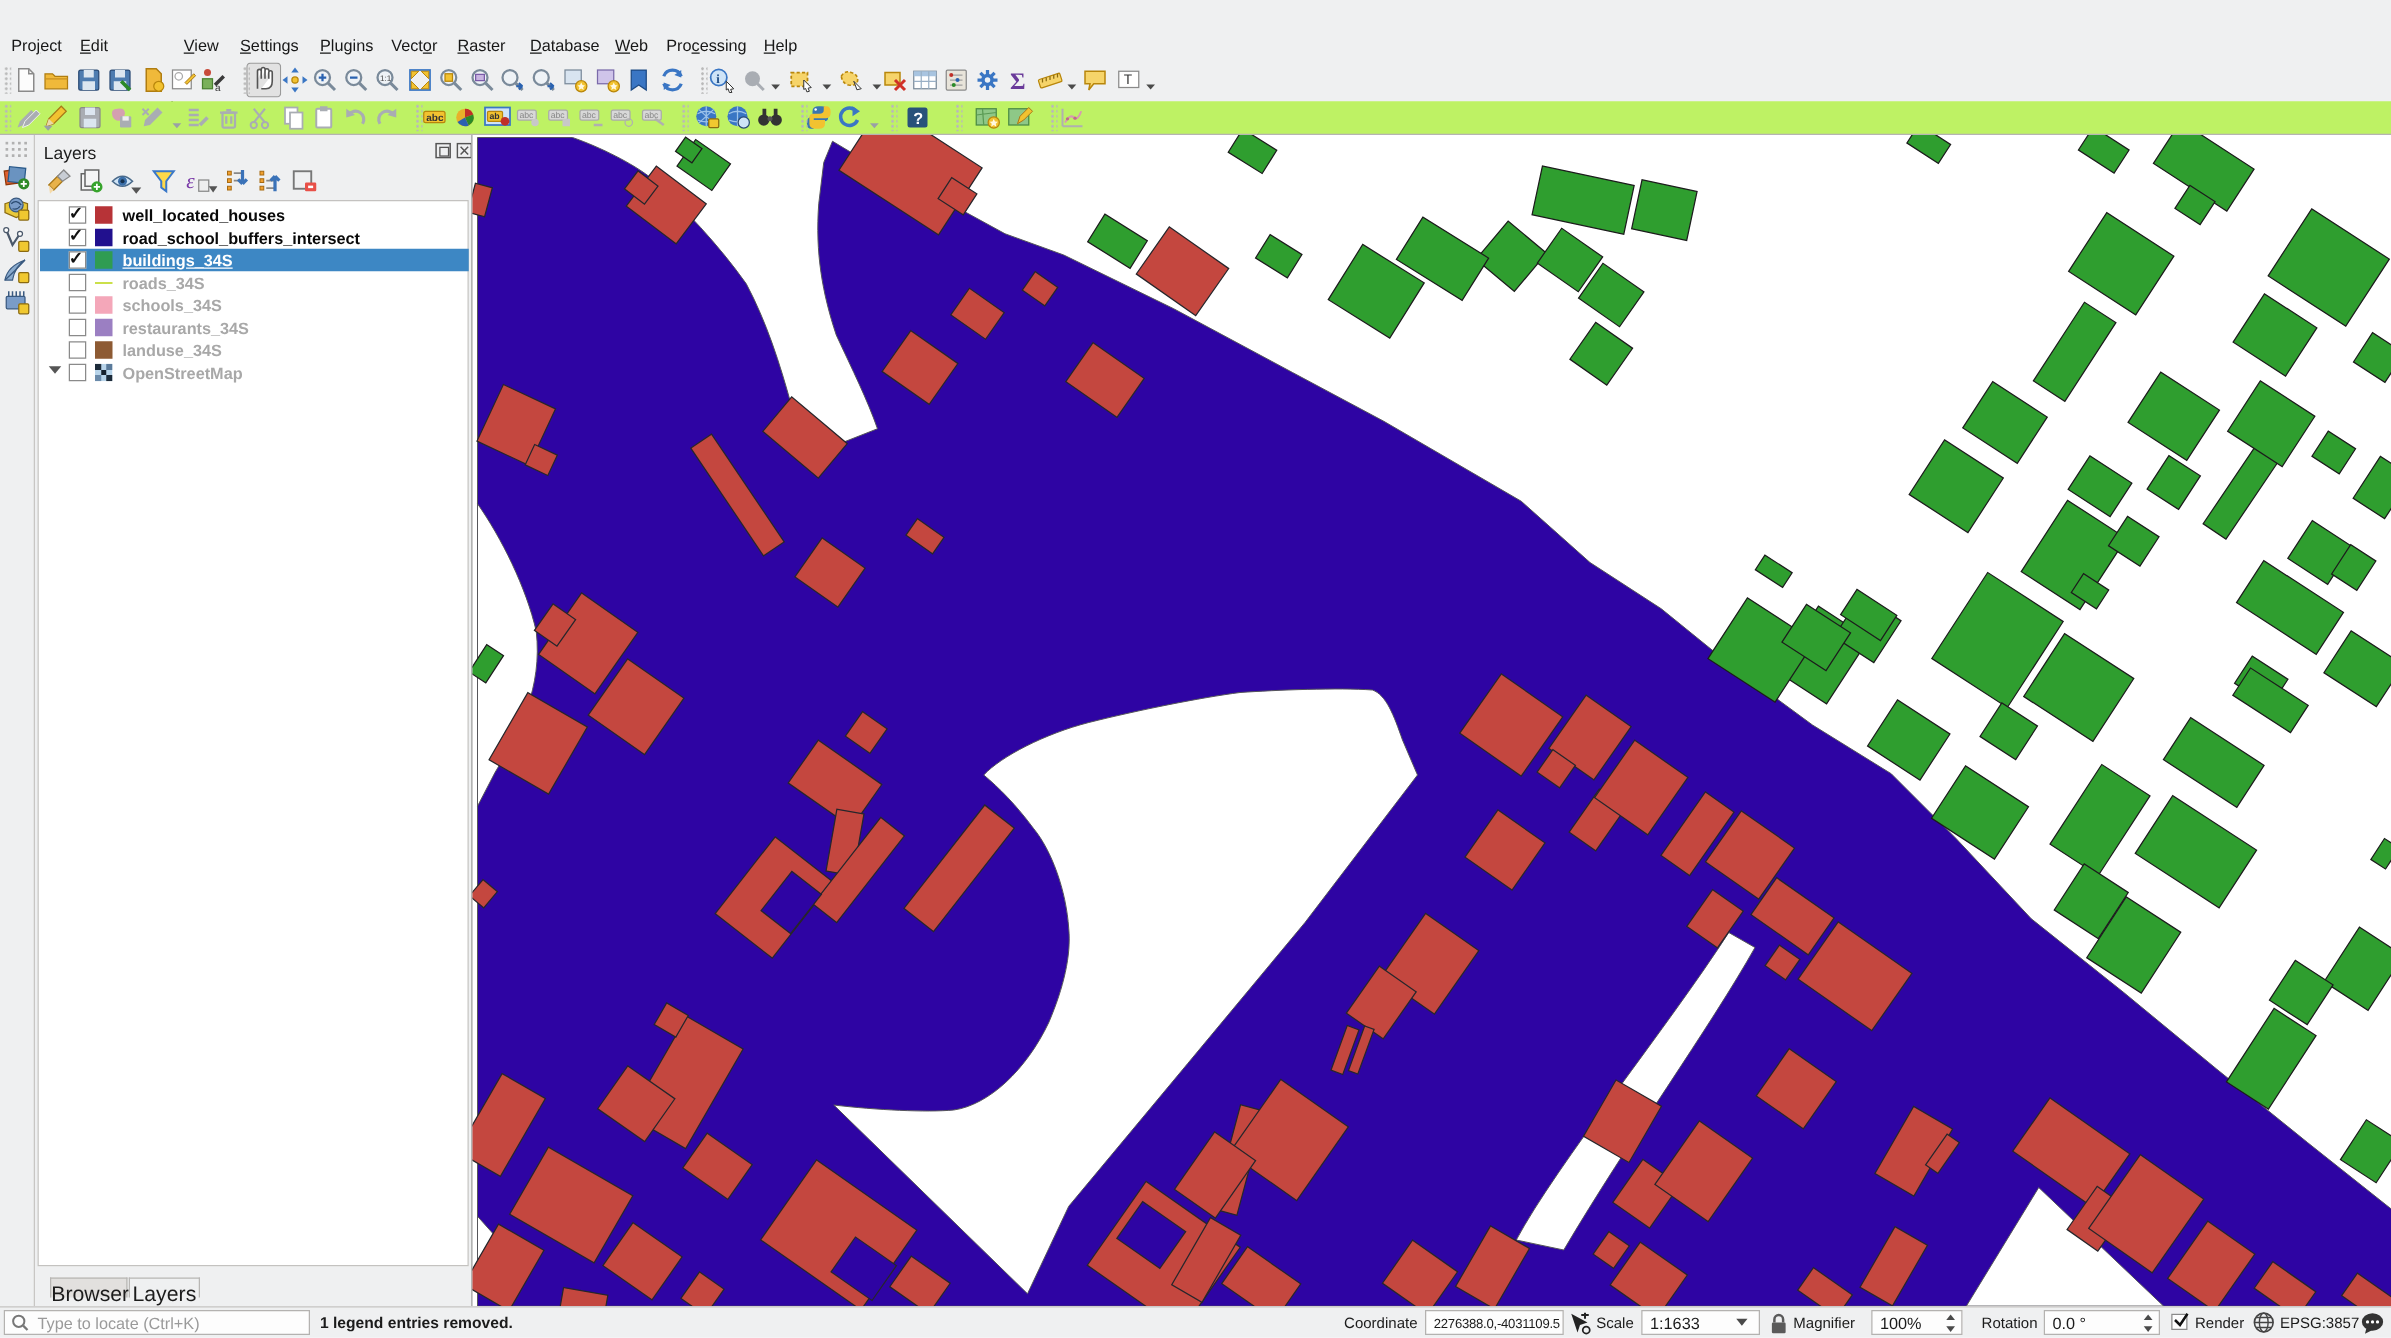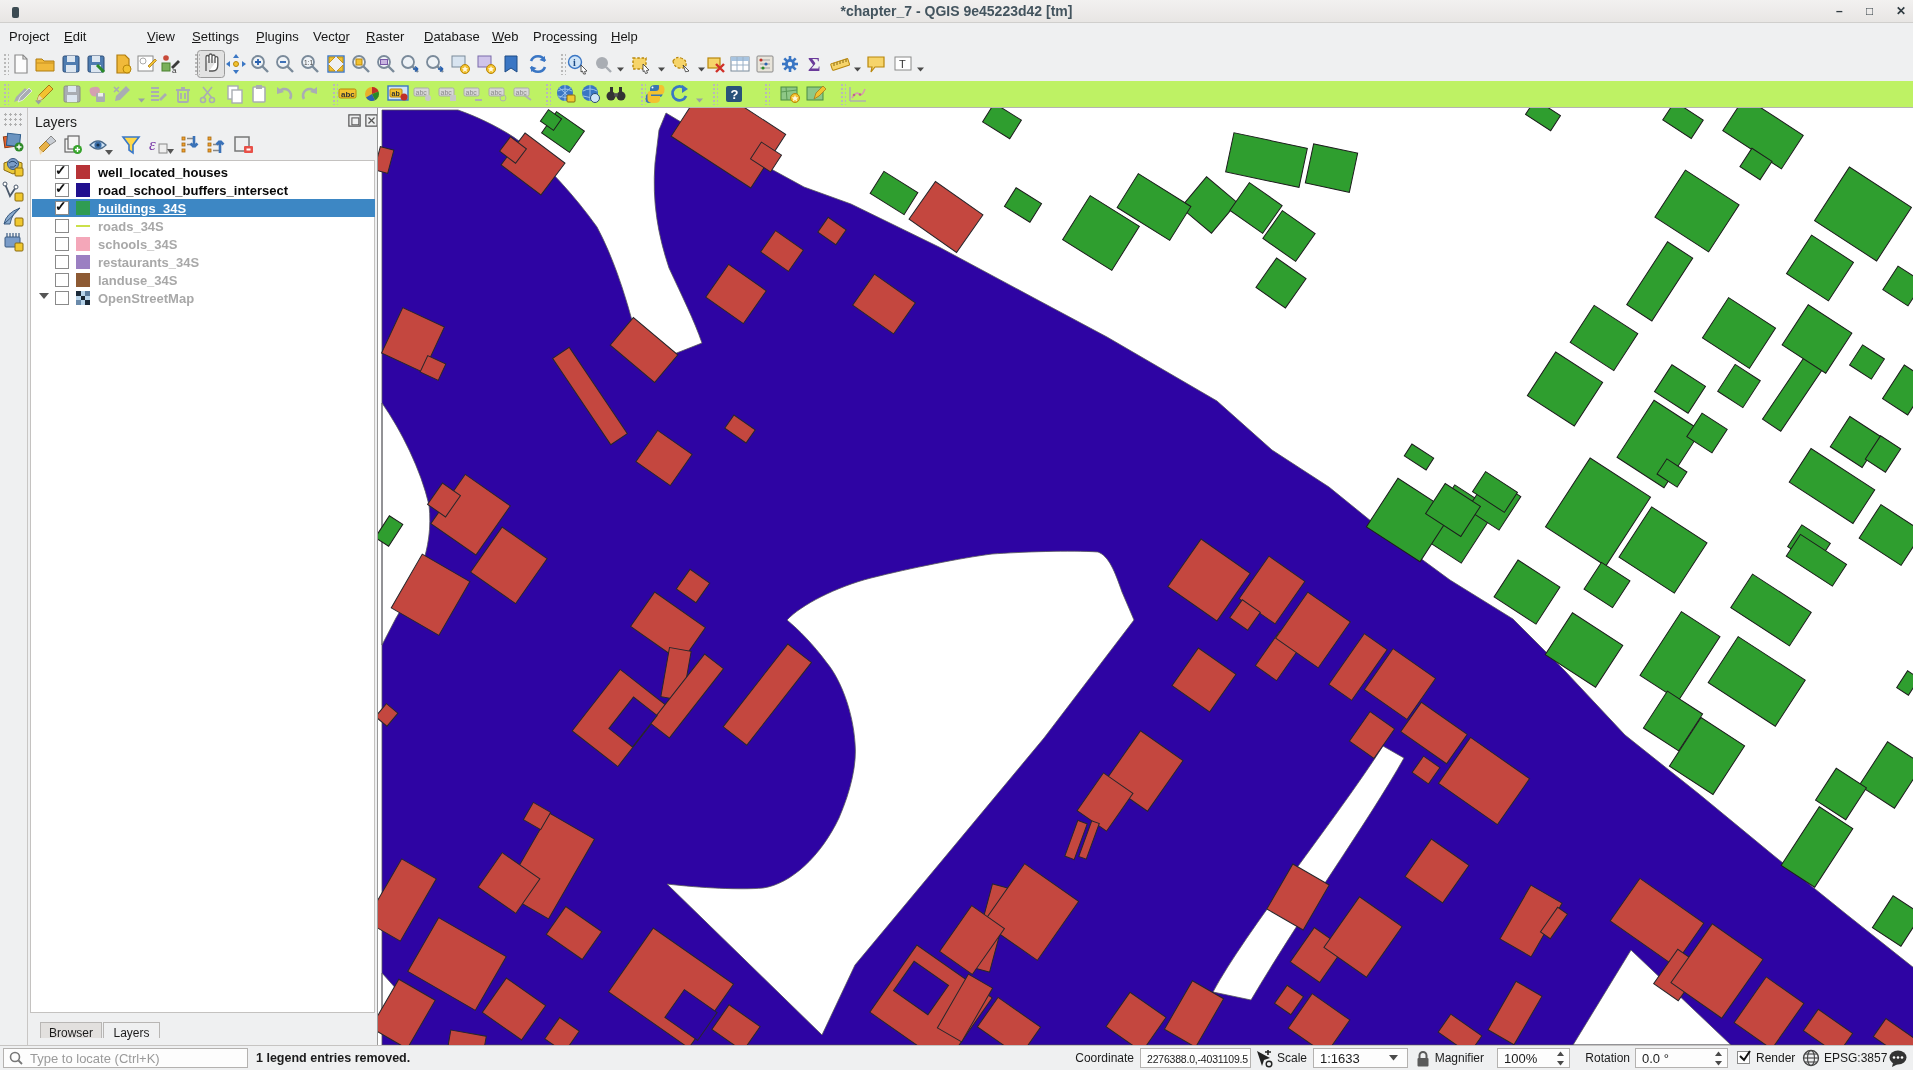--- a/index.html
+++ b/index.html
@@ -26,38 +26,31 @@
 .pbtn { position:absolute; top:6px; width:13px; height:13px; border:1px solid #555; }
 #layerlist { position:absolute; left:2px; top:52px; width:345px; height:853px; background:#fff; border:1px solid #c4c2c0; }
 .lrow { position:absolute; left:0; width:343px; height:18px; }
 .lrow .cb { position:absolute; left:24px; top:2px; width:14px; height:14px; background:#fff; border:1px solid #8a8a8a; }
 .lrow .check { position:absolute; left:24px; top:-1px; width:16px; height:16px; font-size:14px; color:#111; font-weight:bold; }
 .lrow .sw { position:absolute; left:45px; top:2px; width:14px; height:14px; }
 .lrow .nm { position:absolute; left:67px; top:2px; font-size:13px; font-weight:bold; color:#090909; white-space:nowrap; }
 .lrow.off .nm { color:#a8a8a8; }
 .sel { position:absolute; left:1px; width:343px; height:18px; background:#3d87c4; }
 
-.tab { position:absolute; font-size:12px; color:#1c1c1c; height:16px; border:1px solid #b8b6b4; border-bottom:none; text-align:center; padding-top:3px; }
+.tab { position:absolute; font-size:17px; color:#1c1c1c; height:16px; border:1px solid #b8b6b4; border-bottom:none; text-align:center; padding-top:3px; }
 
 #statusbar { position:absolute; left:0; top:1045px; width:1913px; height:25px; background:#eff0f1; border-top:1px solid #c6c4c2; font-size:12px; color:#1b1b1b; }
 .sbtext { position:absolute; top:5px; }
 .sbbox { position:absolute; top:2px; height:20px; background:#fdfdfd; border:1px solid #b4b2b0; font-size:13px; color:#1b1b1b; padding:2px 0 0 6px; }
 
 #map { position:absolute; left:377px; top:108px; width:1536px; height:937px; background:#fff; border-left:1px solid #9a9a9a; }
 </style>
 </head>
 <body>
 <div id="app">
-  <div id="titlebar">
-    <div id="appicon"></div>
-    <div id="titletext">*chapter_7 - QGIS 9e45223d42 [tm]</div>
-    <div class="winbtn" style="left:1836px;">–</div>
-    <div class="winbtn" style="left:1866px;">□</div>
-    <div class="winbtn" style="left:1896px;">✕</div>
-  </div>
   <div id="menubar">
     <div class="menu" style="left:9px;">Pro<u>j</u>ect</div>
     <div class="menu" style="left:64px;"><u>E</u>dit</div>
     <div class="menu" style="left:103px;margin-left:44px;"><u>V</u>iew</div>
     <div class="menu" style="left:136px;margin-top:48px;"><u>L</u>ayer</div>
     <div class="menu" style="left:192px;"><u>S</u>ettings</div>
     <div class="menu" style="left:256px;"><u>P</u>lugins</div>
     <div class="menu" style="left:313px;">Vect<u>o</u>r</div>
     <div class="menu" style="left:366px;"><u>R</u>aster</div>
     <div class="menu" style="left:424px;"><u>D</u>atabase</div>

